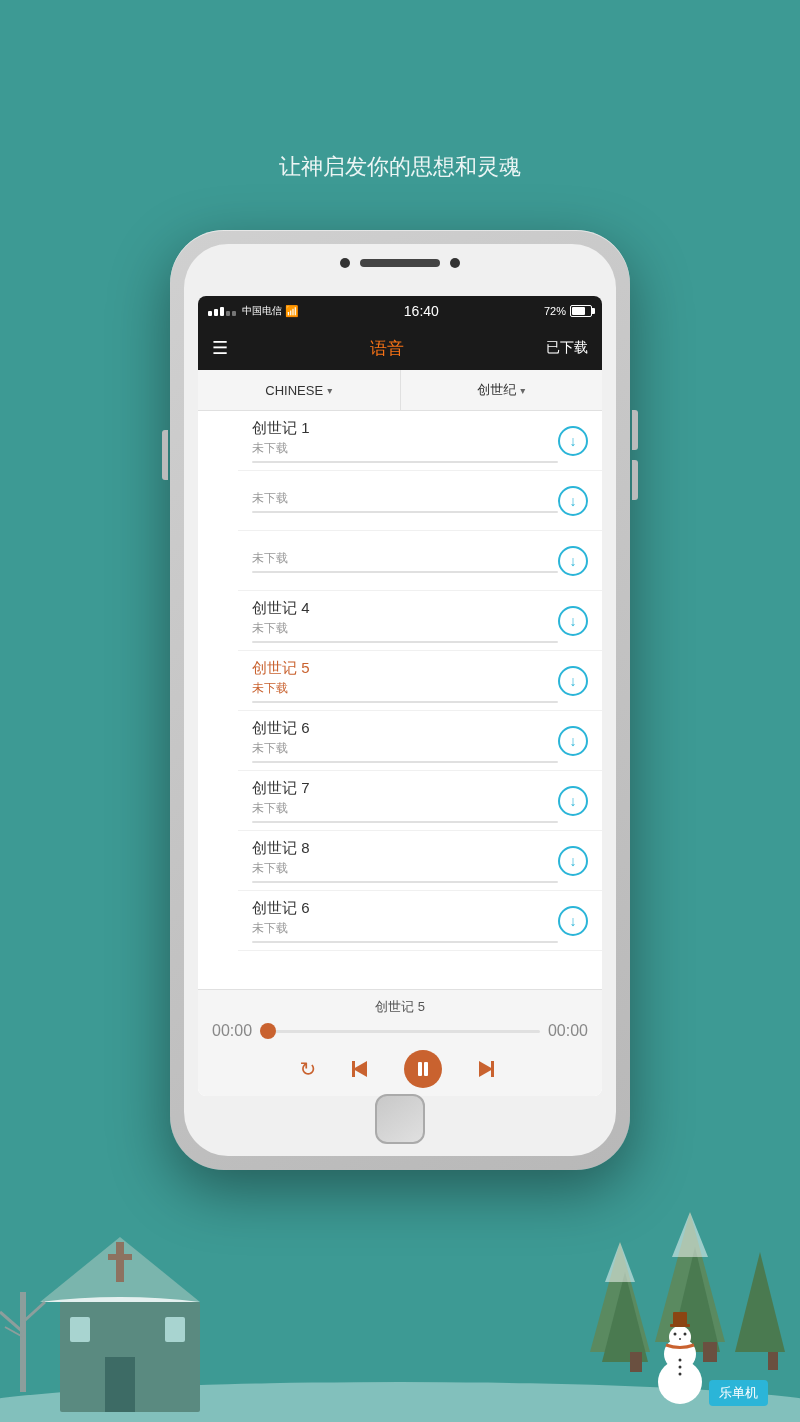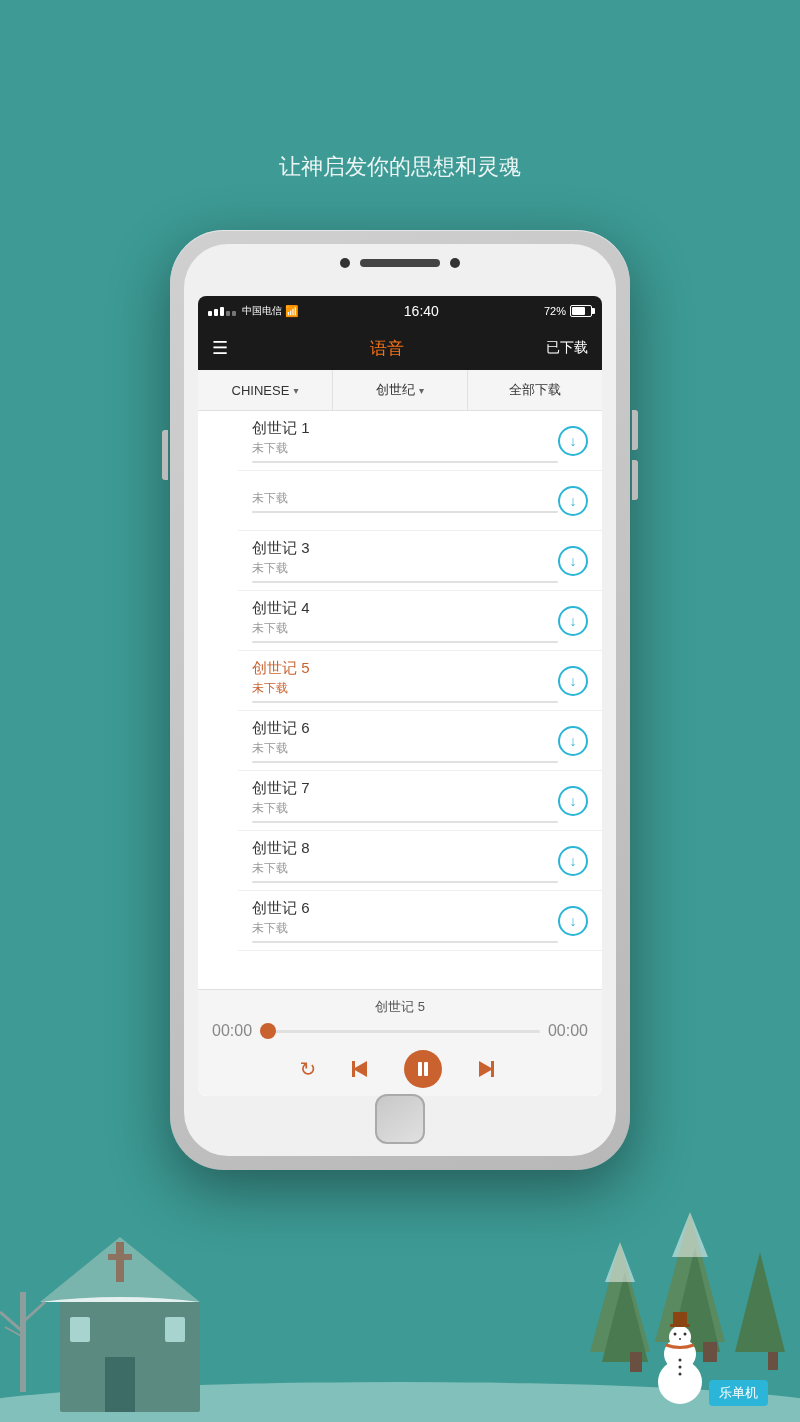--- a/index.html
+++ b/index.html
@@ -522,44 +522,40 @@
 
         <div class="filter-row">
           <div class="filter-item">
             <span>CHINESE</span>
             <span class="filter-arrow">▾</span>
           </div>
           <div class="filter-item">
             <span>创世纪</span>
             <span class="filter-arrow">▾</span>
           </div>
-          <div class="filter-item">
-            <span>全部下载</span>
-          </div>
         </div>
 
         <div class="track-list">
           <div class="track-item">
             <div class="track-info">
               <div class="track-title">创世记 1</div>
               <div class="track-subtitle">未下载</div>
               <div class="track-progress"></div>
             </div>
             <div class="download-btn">↓</div>
           </div>
           <div class="track-item">
             <div class="track-info">
               <div class="track-subtitle">未下载</div>
               <div class="track-progress"></div>
             </div>
             <div class="download-btn">↓</div>
           </div>
           <div class="track-item">
             <div class="track-info">
-              <div class="track-title">创世记 3</div>
               <div class="track-subtitle">未下载</div>
               <div class="track-progress"></div>
             </div>
             <div class="download-btn">↓</div>
           </div>
           <div class="track-item">
             <div class="track-info">
               <div class="track-title">创世记 4</div>
               <div class="track-subtitle">未下载</div>
               <div class="track-progress"></div>

